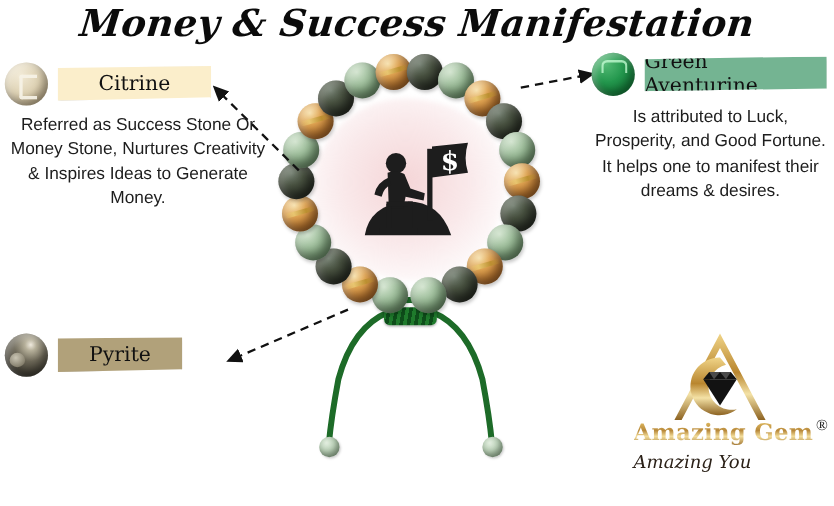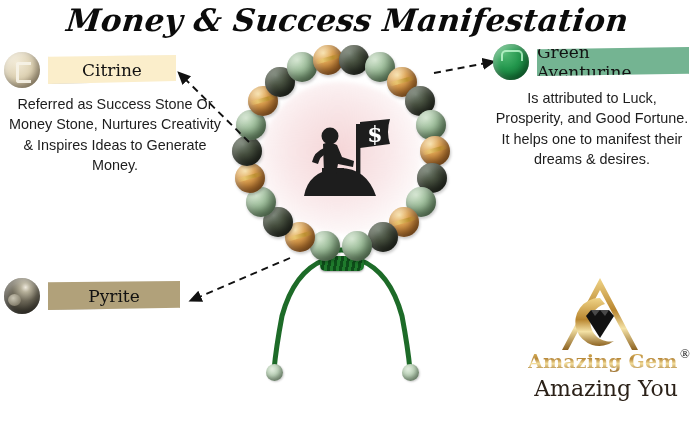--- a/index.html
+++ b/index.html
@@ -76,21 +76,21 @@
     left:44px;width:128px;
     background:#fbeecb;
     clip-path:polygon(0 6%,100% 0,100% 90%,0 100%);
   }
   .banner.aventurine{
     left:44px;width:152px;
     background:#74b492;
     clip-path:polygon(0 8%,100% 0,100% 92%,0 100%);
   }
   .banner.pyrite{
-    left:44px;width:132px;
+    left:44px;width:104px;
     background:#b1a17a;
     clip-path:polygon(0 4%,100% 0,100% 92%,0 100%);
   }
 
   .desc{
     margin-top:6px;
     text-align:center;
     font-size:14.4px;
     line-height:1.42;
     color:#1d1d1d;
@@ -158,22 +158,22 @@
   #logo{position:absolute;left:528px;top:270px;width:164px;height:148px;}
   .logo-mark{position:absolute;left:0;top:0;width:164px;height:84px;}
   .logo-name{
     position:absolute;left:0;top:80px;width:150px;text-align:center;
     font-family:"DejaVu Serif",serif;font-weight:700;font-size:19px;
     background:linear-gradient(180deg,#e8c468 0%,#b8893a 40%,#f3dd9b 62%,#9a6d2a 100%);
     -webkit-background-clip:text;background-clip:text;color:transparent;
     letter-spacing:.2px;white-space:nowrap;
   }
   .logo-tag{
-    position:absolute;left:0;top:106px;width:150px;text-align:right;
-    font-family:"DejaVu Serif",serif;font-size:22px;color:#2b2118;
+    position:absolute;left:0;top:106px;width:150px;text-align:left;
+    font-family:"DejaVu Serif",serif;font-style:italic;font-size:15px;color:#2b2118;
   }
   .logo-reg{
     position:absolute;left:152px;top:76px;font-size:13px;color:#222;
     font-family:"Liberation Serif",serif;
   }
 </style>
 </head>
 <body>
 
 <div id="stage">

